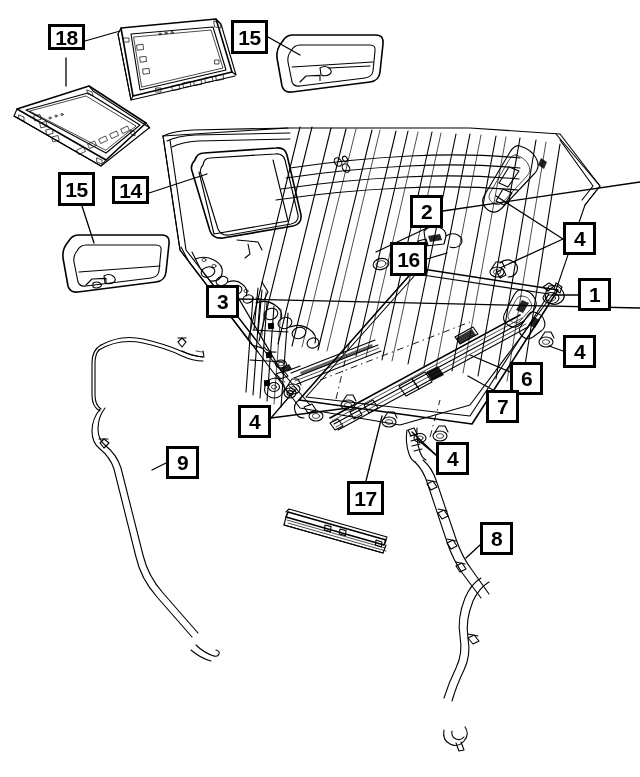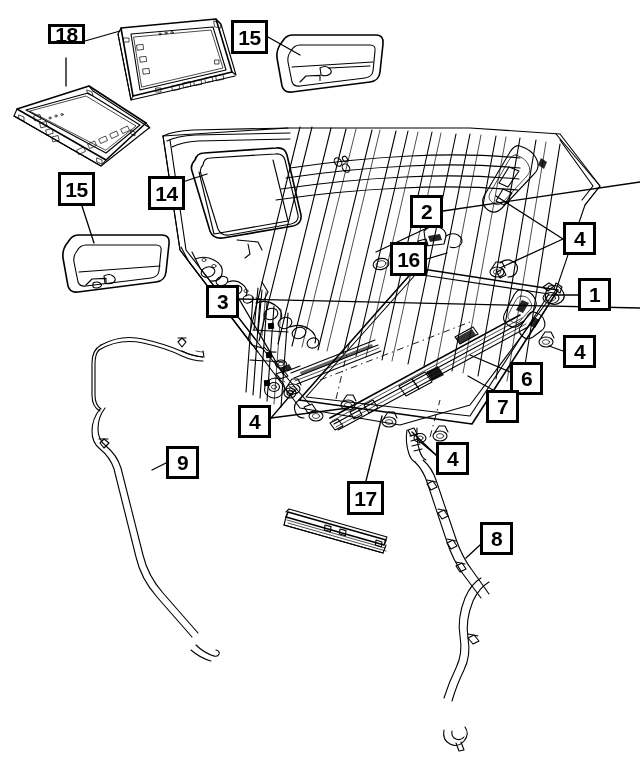--- a/index.html
+++ b/index.html
@@ -458,30 +458,30 @@
 
         <path class="lead" d="M366 481 L382 416"></path>
 
         <path class="lead" d="M480 545 L466 558"></path>
       </g>
 
     </g>
   </svg>
 
   <div id="callout-layer">
-      <div class="callout size-2" style="left: 48px; top: 24px; width: 37px; height: 20px;">
+      <div class="callout size-2" style="left: 48px; top: 24px; width: 37px; height: 26px;">
         <span>18</span>
       </div>
       <div class="callout size-2" style="left: 231px; top: 20px; width: 37px; height: 34px;">
         <span>15</span>
       </div>
       <div class="callout size-2" style="left: 58px; top: 172px; width: 37px; height: 34px;">
         <span>15</span>
       </div>
-      <div class="callout size-2" style="left: 112px; top: 176px; width: 37px; height: 34px; margin-left: 36px;">
+      <div class="callout size-2" style="left: 112px; top: 176px; width: 37px; height: 28px;">
         <span>14</span>
       </div>
       <div class="callout size-1" style="left: 410px; top: 195px; width: 33px; height: 33px;">
         <span>2</span>
       </div>
       <div class="callout size-2" style="left: 390px; top: 242px; width: 37px; height: 34px;">
         <span>16</span>
       </div>
       <div class="callout size-1" style="left: 563px; top: 222px; width: 33px; height: 33px;">
         <span>4</span>

